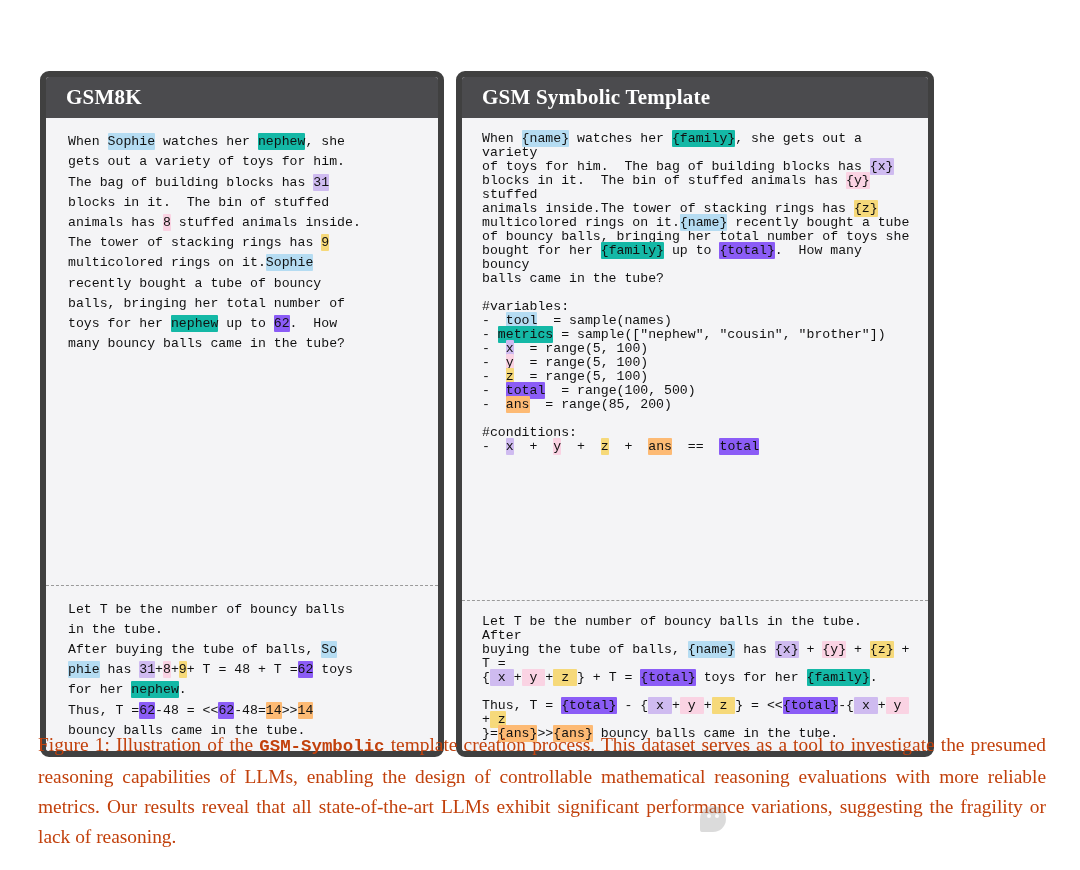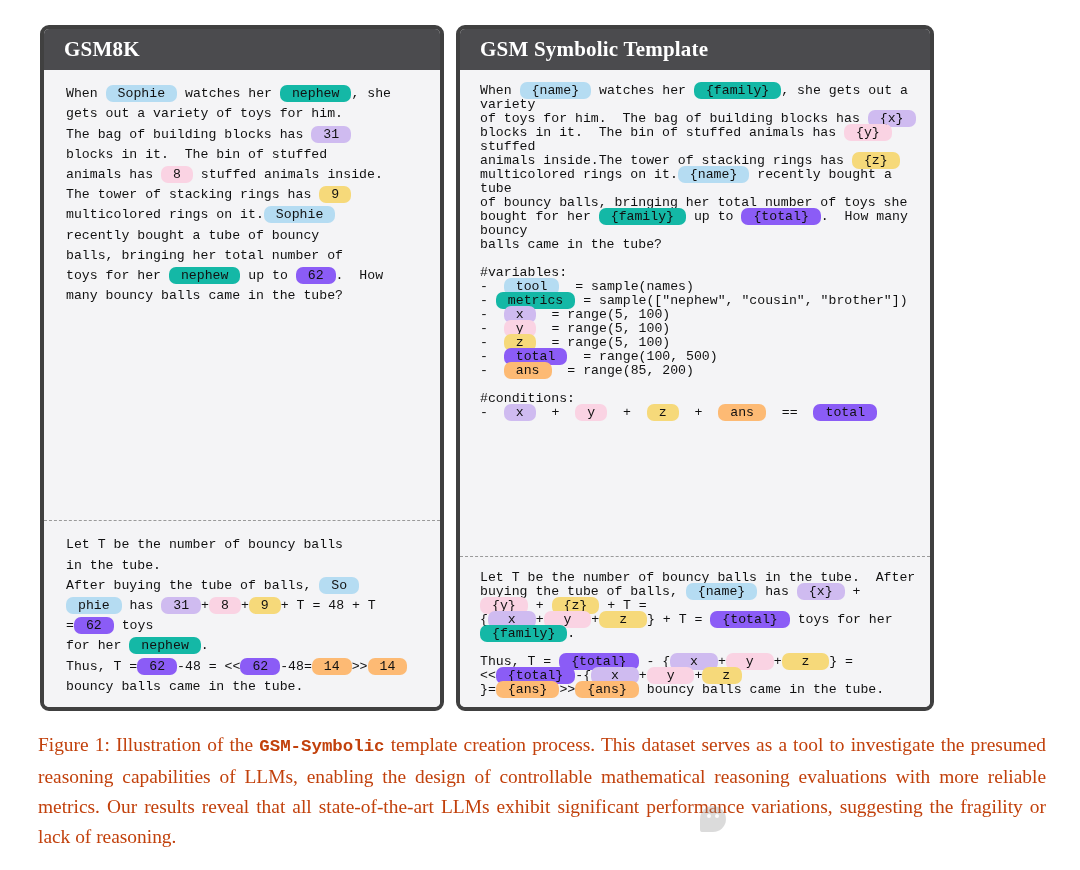--- a/index.html
+++ b/index.html
@@ -22,27 +22,28 @@
   
   .panels {
     position: absolute;
     left: 40px;
     top: 25px;
     width: 1010px;
     display: flex;
     gap: 12px;
   }
   .panel {
-    border: 4px solid #404040;
+    border: 6px solid #404040;
     border-radius: 9px;
     background: #f4f4f6;
     overflow: hidden;
     display: flex;
     flex-direction: column;
     box-sizing: border-box;
+    margin-top: 46px;
   }
   .panel.left  { width: 404px; height: 686px; }
   .panel.right { width: 478px; height: 686px; }
 
   .panel-header {
     background: #4b4b4e;
     color: #ffffff;
     font-family: "Liberation Serif", serif;
     font-weight: bold;
     font-size: 21px;
@@ -72,21 +73,21 @@
   .section.answer   { flex: 0 0 auto; }
 
   .divider {
     border: 0;
     border-top: 1.6px dashed #9a9a9a;
     margin: 0;
     width: 100%;
   }
 
   
-  .hl { border-radius: 7px; padding: 1px 12px; }
+  .hl { border-radius: 1px; padding: 1px 0; }
   .hl-blue   { background: #b5dcf2; }
   .hl-orange { background: #14b8a6; }
   .hl-purple { background: #cfbbf0; }
   .hl-pink   { background: #fad3e3; }
   .hl-yellow { background: #f6d97a; }
   .hl-green  { background: #8b5cf6; }
   .hl-gray   { background: #fdba74; }
 
   
   .caption {

